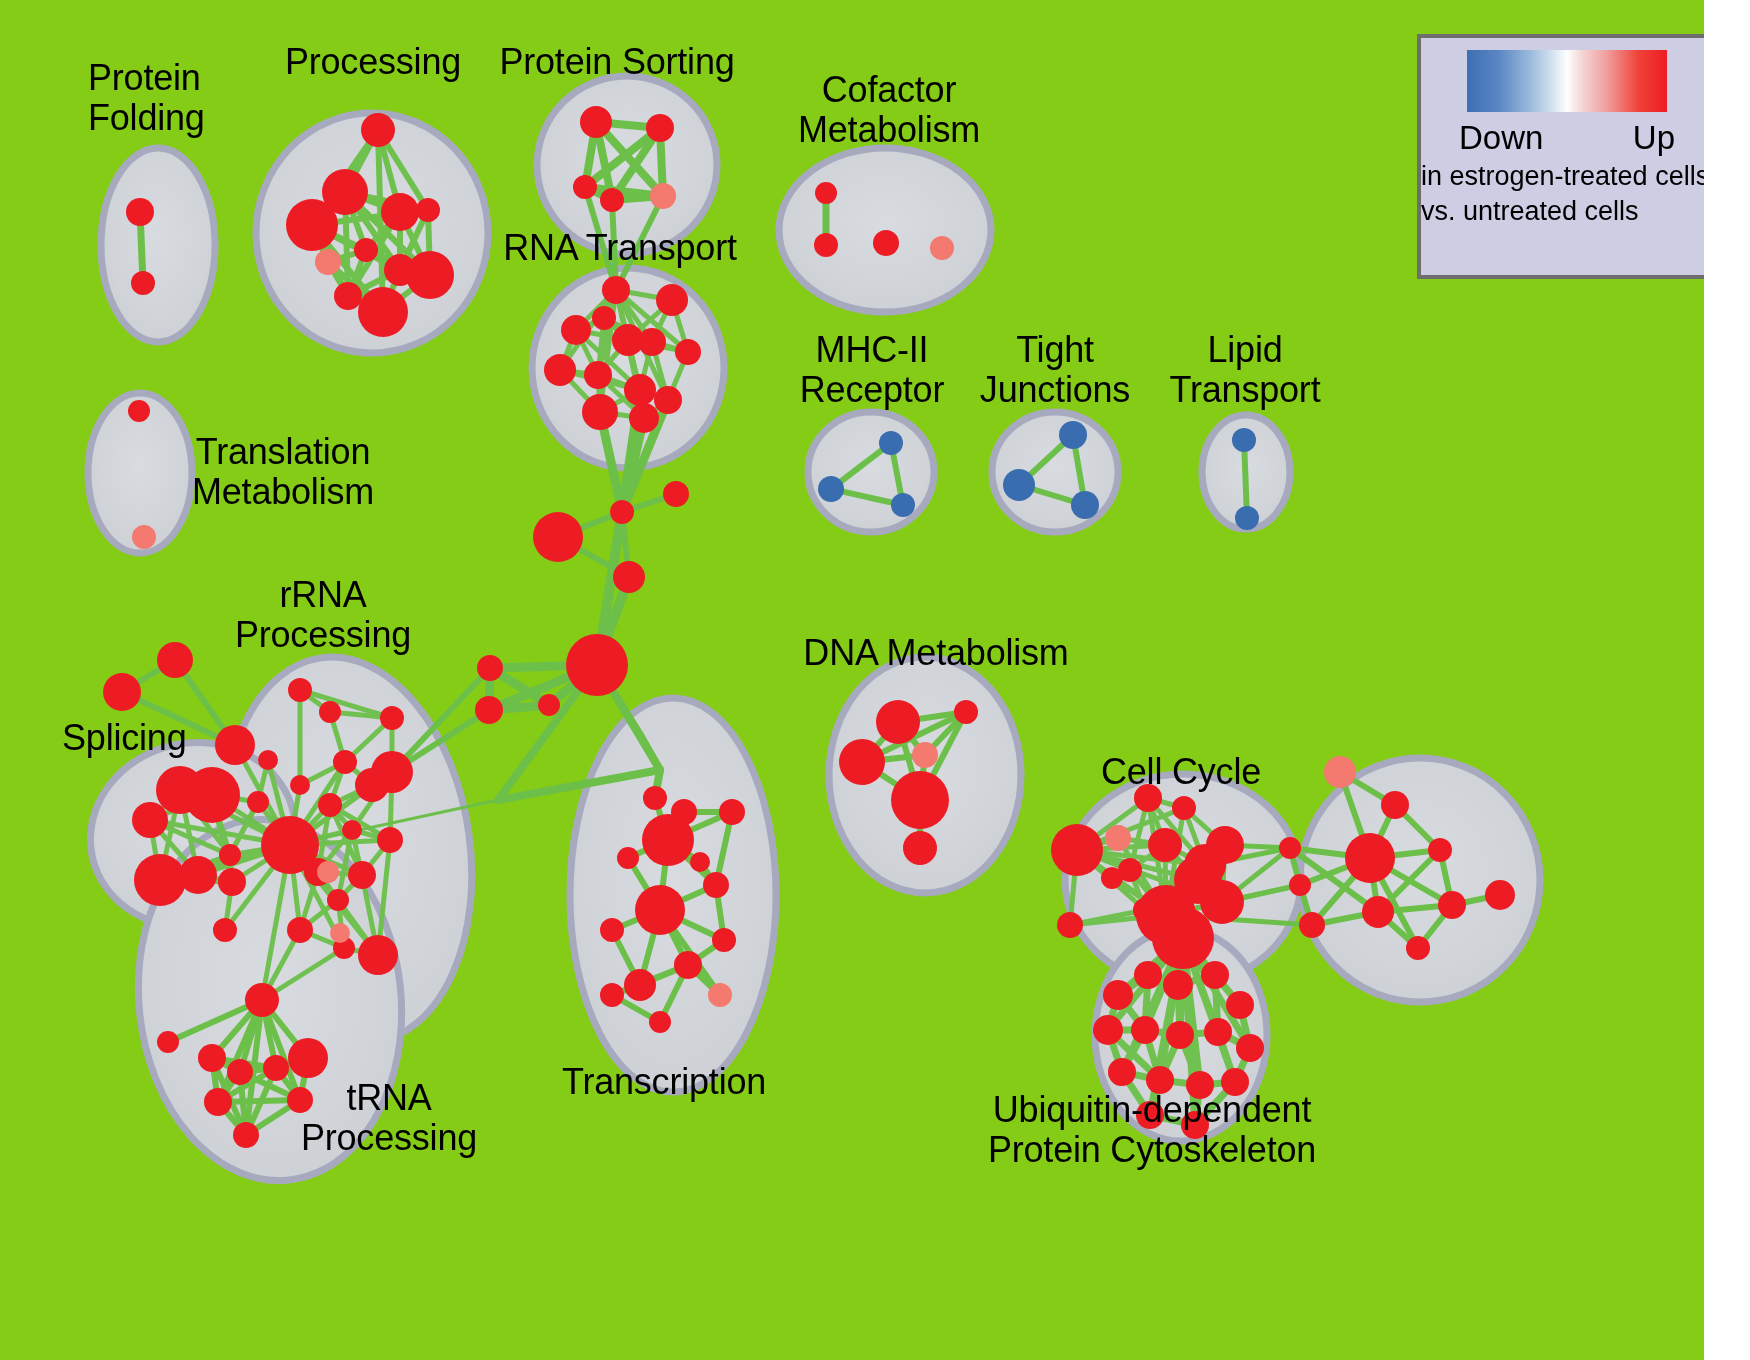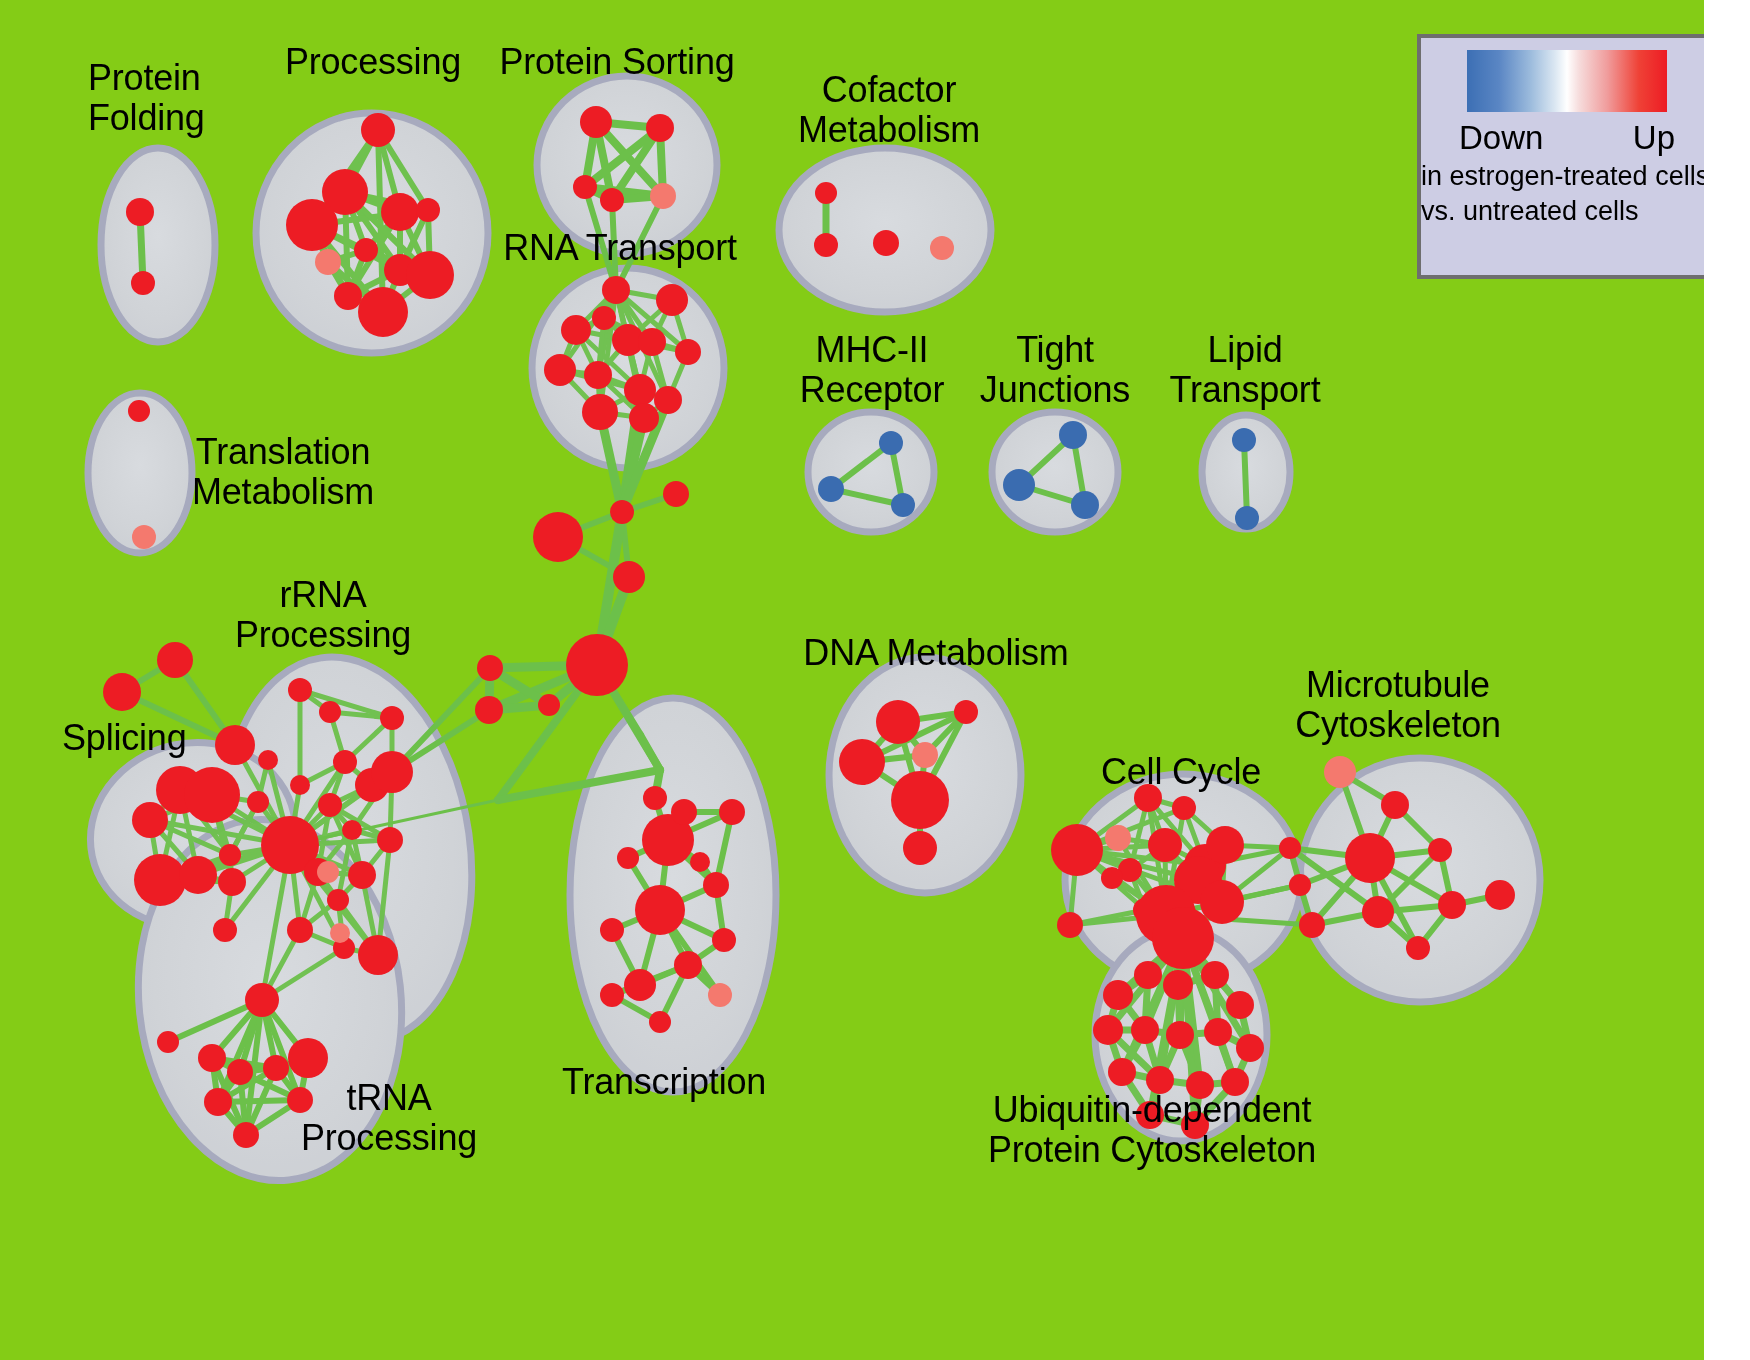--- a/index.html
+++ b/index.html
@@ -766,22 +766,20 @@
   <div class="lbl c" style="left:872px;top:330px;">MHC-II
 Receptor</div>
   <div class="lbl c" style="left:1245px;top:330px;">Lipid
 Transport</div>
   <div class="lbl c" style="left:283px;top:432px;">Translation
 Metabolism</div>
   <div class="lbl c" style="left:323px;top:575px;">rRNA
 Processing</div>
   <div class="lbl l" style="left:62px;top:718px;">Splicing</div>
   <div class="lbl c" style="left:936px;top:633px;">DNA Metabolism</div>
-  <div class="lbl c" style="left:1398px;top:665px;">Microtubule
-Cytoskeleton</div>
   <div class="lbl c" style="left:1181px;top:752px;">Cell Cycle</div>
   <div class="lbl c" style="left:664px;top:1062px;">Transcription</div>
   <div class="lbl c" style="left:389px;top:1078px;">tRNA
 Processing</div>
   <div class="lbl c" style="left:1152px;top:1090px;">Ubiquitin-dependent
 Protein Cytoskeleton</div>
 
   <div id="legend">
     <div id="gradwrap">
       <div id="grad"></div>

